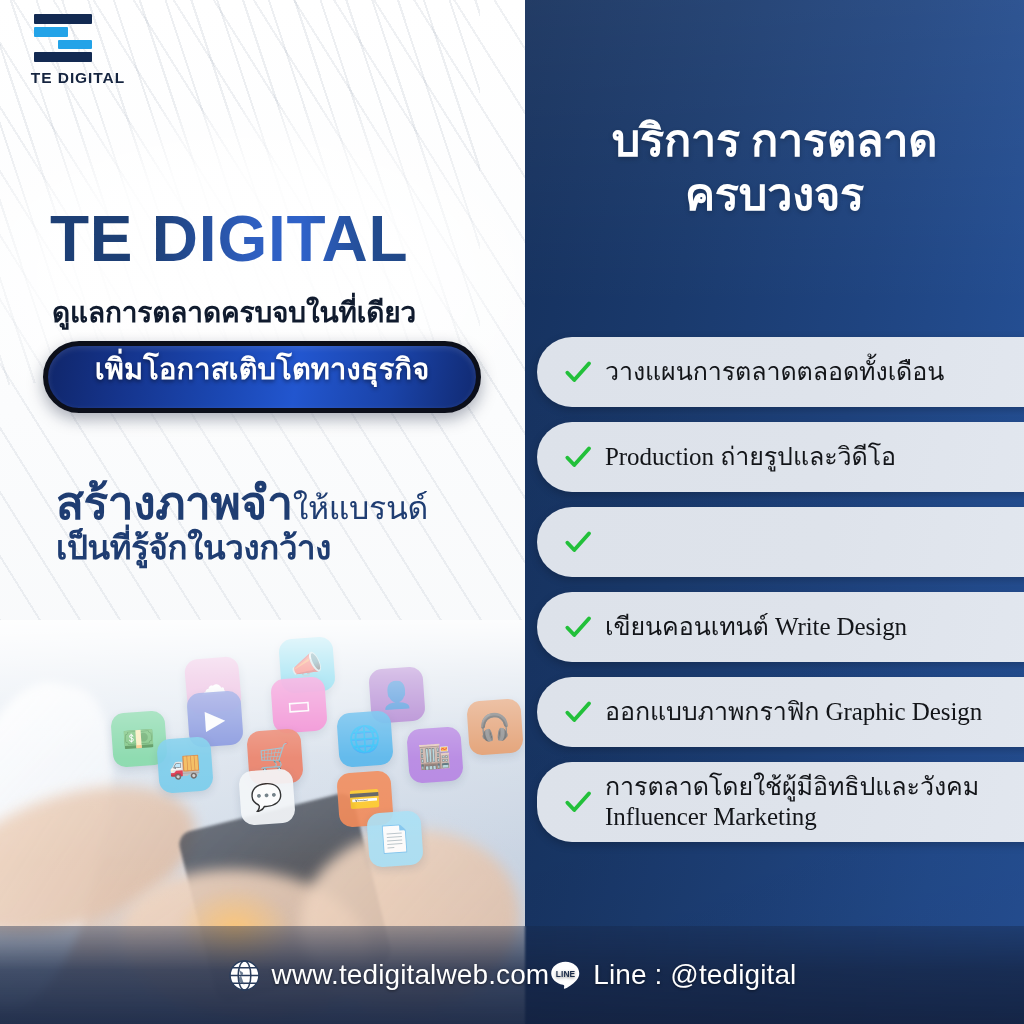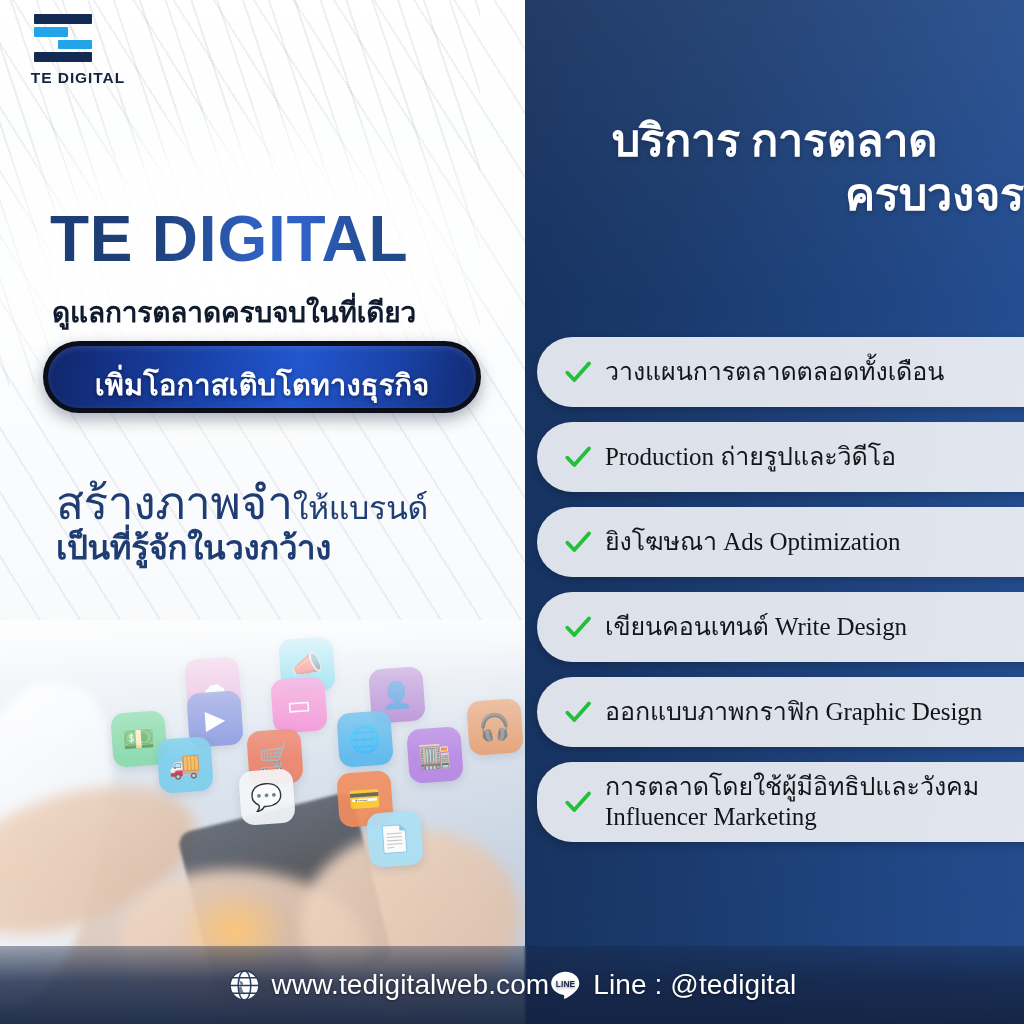--- a/index.html
+++ b/index.html
@@ -70,32 +70,32 @@
     font-size:28px; font-weight:700; color:#101b2e; letter-spacing:-.005em;
     white-space:nowrap;
   }
 
   
   .cta-wrap { position:absolute; left:43px; top:341px; width:438px; height:72px; }
   .cta-btn {
     width:100%; height:100%; border-radius:36px;
     background:linear-gradient(100deg,#10266a 0%,#15348c 18%,#1b48b4 42%,#2256cf 58%,#1a43a8 80%,#112a72 100%);
     border:5px solid #0c0f1a;
-    display:flex; align-items:flex-end; justify-content:center;
+    display:flex; align-items:flex-start; justify-content:center;
     box-shadow:0 6px 16px rgba(10,20,50,.35), inset 0 2px 6px rgba(255,255,255,.12);
   }
   .cta-label {
     color:#ffffff; font-size:29px; font-weight:700; letter-spacing:.005em;
     text-shadow:0 2px 4px rgba(0,0,0,.45);
     white-space:nowrap;
   }
 
   
   .hl2 { position:absolute; left:56px; top:466px; white-space:nowrap; }
-  .hl2 .big { font-size:46px; font-weight:400; color:#1f3d72; letter-spacing:-.01em;text-align:center; }
+  .hl2 .big { font-size:46px; font-weight:700; color:#1f3d72; letter-spacing:-.01em;text-align:center; }
   .hl2 .small { font-size:32px; font-weight:400; color:#1f3d72; letter-spacing:-.01em; }
   .hl2b {
     position:absolute; left:56px; top:521px;
     font-size:33px; font-weight:700; color:#1f3d72; white-space:nowrap; letter-spacing:-.01em;
   }
 
   
   .hl3 { position:absolute; left:58px; top:598px; white-space:nowrap;
          text-shadow:0 2px 7px rgba(255,255,255,.95),0 0 14px rgba(255,255,255,.9); }
   .hl3 .big { font-size:47px; font-weight:700; color:#1d3a6c; }
@@ -156,21 +156,21 @@
   .rp-sheen {
     position:absolute; inset:0;
     background:linear-gradient(180deg,rgba(255,255,255,.06) 0%,rgba(255,255,255,0) 30%,rgba(0,0,0,.10) 100%);
   }
   .rp-title {
     position:absolute; left:0; top:114px; width:499px;
     text-align:center; color:#ffffff; font-weight:700; font-size:45px; line-height:1.21;
     letter-spacing:-.005em;
     text-shadow:0 2px 5px rgba(0,0,0,.22);
   }
-  .rp-title .l2 { display:block;text-align:right; }
+  .rp-title .l2 { display:block; }
 
   .list { position:absolute; left:12px; top:337px; width:520px; }
   .pill {
     position:relative; min-height:70px; margin-bottom:15px;
     background:linear-gradient(100deg,#dde2ea 0%,#dee3eb 55%,#e2e7ef 100%);
     border-radius:35px;
     display:flex; align-items:center;
     padding:8px 18px 8px 24px;
     box-shadow:0 3px 8px rgba(0,0,0,.22);
   }
@@ -180,21 +180,21 @@
     display:flex; align-items:center; justify-content:center;
   }
   .check svg { width:30px; height:30px; display:block; }
   .pill-text {
     color:#131519; font-size:25px; font-weight:400; line-height:1.2;
     letter-spacing:-.003em; white-space:pre-line;
   }
 
   
   .footer {
-    position:absolute; left:0; bottom:0; width:1024px; height:78px;
+    position:absolute; left:0; bottom:0; width:1024px; height:98px;
     display:flex; align-items:center; justify-content:center; 
     background:linear-gradient(180deg,rgba(24,40,72,.40) 0%,rgba(22,38,70,.80) 45%,rgba(20,34,64,.92) 100%);
     backdrop-filter:blur(1px);
   }
   .f-item { display:flex; align-items:center; gap:11px; color:#fff; font-size:28px; letter-spacing:.004em; white-space:nowrap;
             text-shadow:0 1px 3px rgba(0,0,0,.5); }
   .f-icon { width:33px; height:33px; flex:0 0 auto; display:flex; align-items:center; justify-content:center; }
   .f-icon svg { width:33px; height:33px; display:block; }
 </style>
 </head>
@@ -287,21 +287,20 @@
             </svg>
         </span>
         <span class="pill-text">Production ถ่ายรูปและวิดีโอ</span>
       </div>
       <div class="pill">
         <span class="check">
           <svg viewBox="0 0 24 24" fill="none">
               <path d="M3.5 12.6 L9 18.4 L20.8 5.2" stroke="#22c03a" stroke-width="3.1" stroke-linecap="round" stroke-linejoin="round"></path>
             </svg>
         </span>
-        <span class="pill-text">ยิงโฆษณา  Ads Optimization</span>
       </div>
       <div class="pill">
         <span class="check">
           <svg viewBox="0 0 24 24" fill="none">
               <path d="M3.5 12.6 L9 18.4 L20.8 5.2" stroke="#22c03a" stroke-width="3.1" stroke-linecap="round" stroke-linejoin="round"></path>
             </svg>
         </span>
         <span class="pill-text">เขียนคอนเทนต์ Write Design</span>
       </div>
       <div class="pill">

